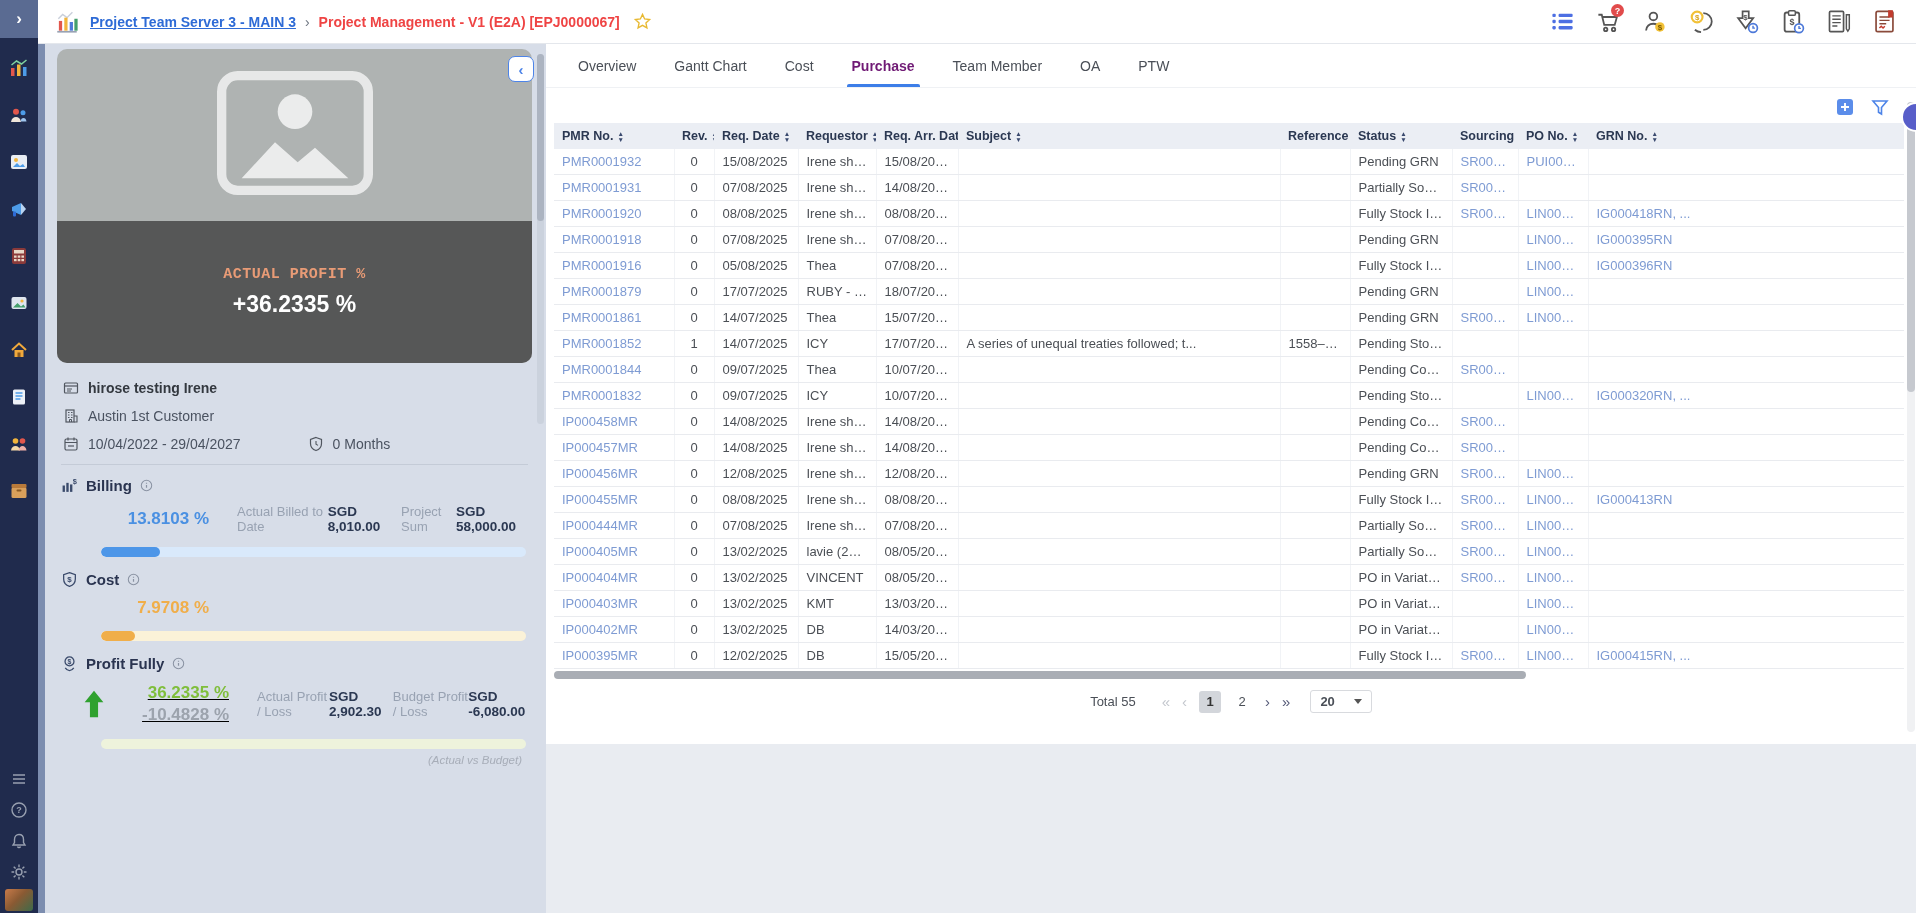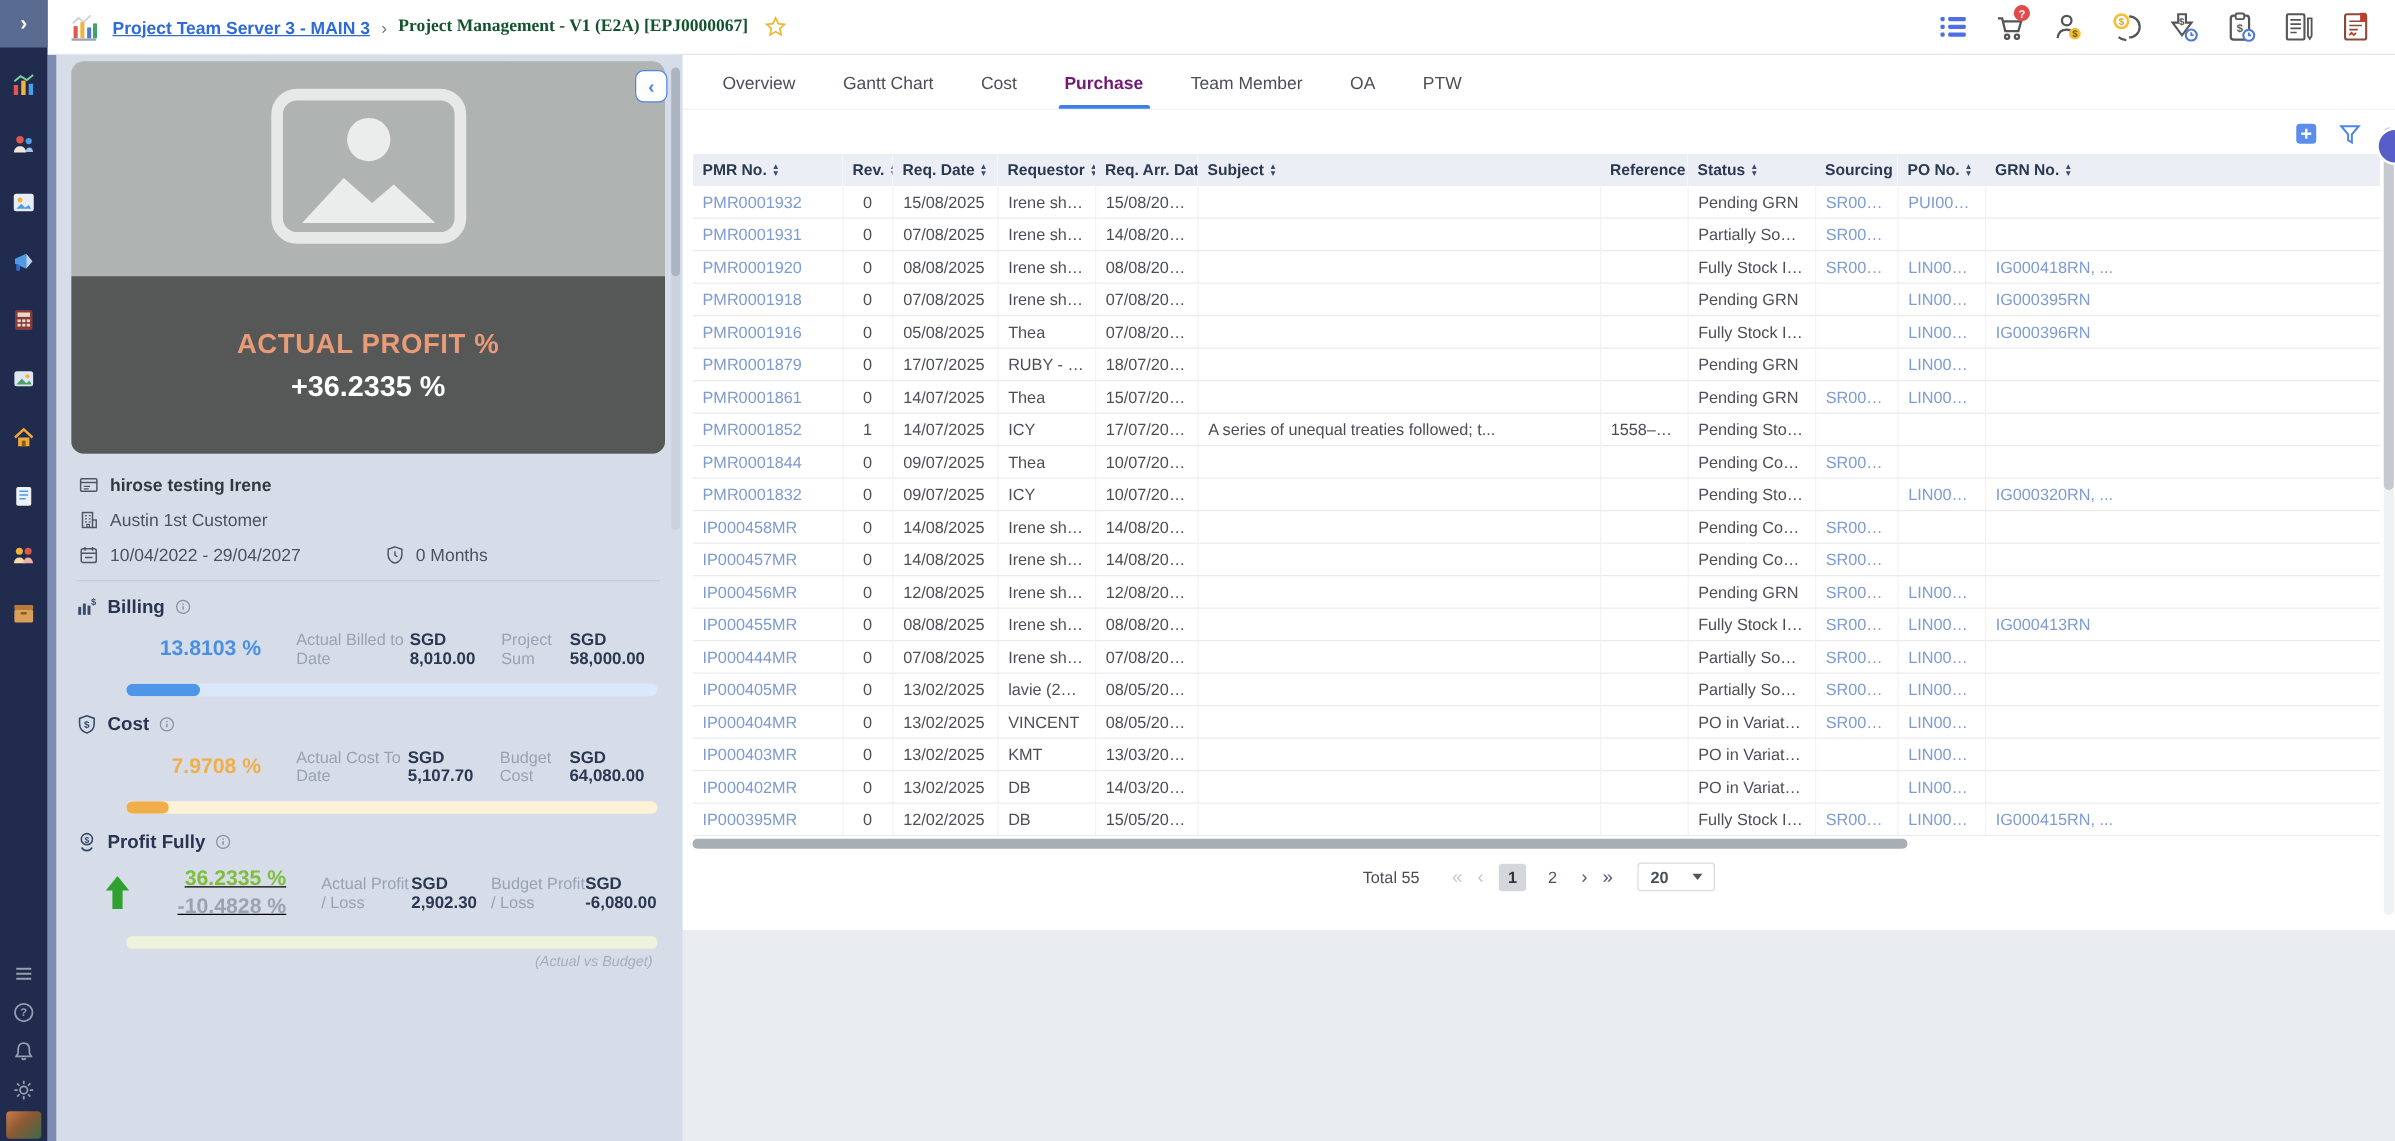--- a/index.html
+++ b/index.html
@@ -20,41 +20,41 @@
   .avatar { width:28px; height:22px; border-radius:3px;
     background:linear-gradient(135deg,#C97B4A 0%,#8A5A33 45%,#3E6B4A 100%); }
 
   
   .topbar { position:absolute; left:38px; top:0; right:0; height:44px; background:#fff;
     border-bottom:1px solid #E4E7EC; display:flex; align-items:center; z-index:8; }
   .crumb { display:flex; align-items:center; gap:9px; padding-left:15px; }
   .logo-ic svg { width:28px; height:26px; display:block; }
   .crumb-link { color:#2E6BD6; font-weight:bold; font-size:14px; text-decoration:underline; cursor:pointer; white-space:nowrap; }
   .crumb-sep { color:#6E7682; font-size:14px; }
-  .crumb-cur { color:#14532d; font-weight:bold; font-size:14px; white-space:nowrap;font-family:Liberation Serif, serif; }
+  .crumb-cur { color:#ef4444; font-weight:bold; font-size:14px; white-space:nowrap; }
   .star-ic svg { width:19px; height:19px; display:block; margin-left:4px; }
   .top-icons { margin-left:auto; display:flex; gap:19px; align-items:center; padding-right:18px; }
   .top-ic { width:27px; height:27px; position:relative; display:block; }
   .top-ic svg { width:27px; height:27px; }
   .top-ic .badge { position:absolute; top:-4px; right:-2px; width:13px; height:13px; border-radius:50%;
     background:#E14B4B; color:#fff; font-size:9px; font-weight:bold; font-style:normal;
     display:flex; align-items:center; justify-content:center; }
 
   
   .panel { position:absolute; left:38px; top:44px; width:508px; bottom:0; background:#D7DDE8;
     border-left:7px solid #7C8DAF; padding:5px 14px 0 12px; z-index:7; }
   .collapse-btn { position:absolute; top:12px; right:12px; width:26px; height:26px; background:#fff;
     border:1.5px solid #4D84E8; border-radius:7px; color:#4D84E8; font-size:15px; font-weight:bold;
     cursor:pointer; z-index:3; line-height:1; }
   .img-card { position:relative; height:314px; border-radius:10px; background:#AFB3B2; overflow:hidden; }
   .photo-glyph { position:absolute; top:20px; left:50%; transform:translateX(-50%); }
   .photo-glyph svg { width:160px; height:128px; }
   .overlay { position:absolute; left:0; right:0; bottom:0; height:142px; background:rgba(74,74,74,.88);
     display:flex; flex-direction:column; align-items:center; justify-content:center; gap:8px; }
-  .ov-label { font-size:22px; font-weight:bold; letter-spacing:.5px; }
+  .ov-label { font-size:15px; font-weight:bold; letter-spacing:.5px;font-family:Liberation Mono, monospace; }
   .ov-value { color:#fff; font-size:23px; font-weight:bold; }
   .proj-info { margin:17px 6px 0; }
   .pi-row { display:flex; align-items:center; gap:9px; margin-bottom:12px; color:#4A5260; font-size:14px; }
   .pi-ic svg { width:16px; height:16px; display:block; }
   .pi-name { font-weight:bold; color:#33383F; }
   .pi-dur { display:flex; align-items:center; gap:9px; margin-left:58px; }
   .divider { border:none; border-top:1px solid #C4CBD7; margin:2px 4px 12px; }
   .section { margin:6px 4px 14px; }
   .sec-head { display:flex; align-items:center; gap:8px; font-size:15px; font-weight:bold; color:#2A3450; margin-bottom:10px; }
   .sec-head svg { width:17px; height:17px; display:block; }
@@ -391,30 +391,20 @@
       <span>Cost</span>
       <span class="info-ic">
         <svg viewBox="0 0 14 14">
             <circle cx="7" cy="7" r="5.6" fill="none" stroke="#8A93A3" stroke-width="1.1"></circle>
             <path d="M7 6.4v3M7 4v1.1" stroke="#8A93A3" stroke-width="1.3"></path>
           </svg>
       </span>
     </div>
     <div class="sec-body">
       <div class="sec-pct" style="color: rgb(240, 174, 74);">7.9708 %</div>
-      <div class="sec-rows">
-        <div class="sec-row">
-            <span class="sec-label">Actual Cost To Date</span>
-            <span class="sec-val">SGD 5,107.70</span>
-          </div>
-        <div class="sec-row">
-            <span class="sec-label">Budget Cost</span>
-            <span class="sec-val">SGD 64,080.00</span>
-          </div>
-      </div>
     </div>
     <div class="bar" style="background: rgb(251, 242, 216);">
         <i style="width: 8%; background: rgb(240, 174, 74);"></i>
       </div>
   </div>
 
   <div class="section">
     <div class="sec-head">
       <span>
         <svg viewBox="0 0 16 16">

